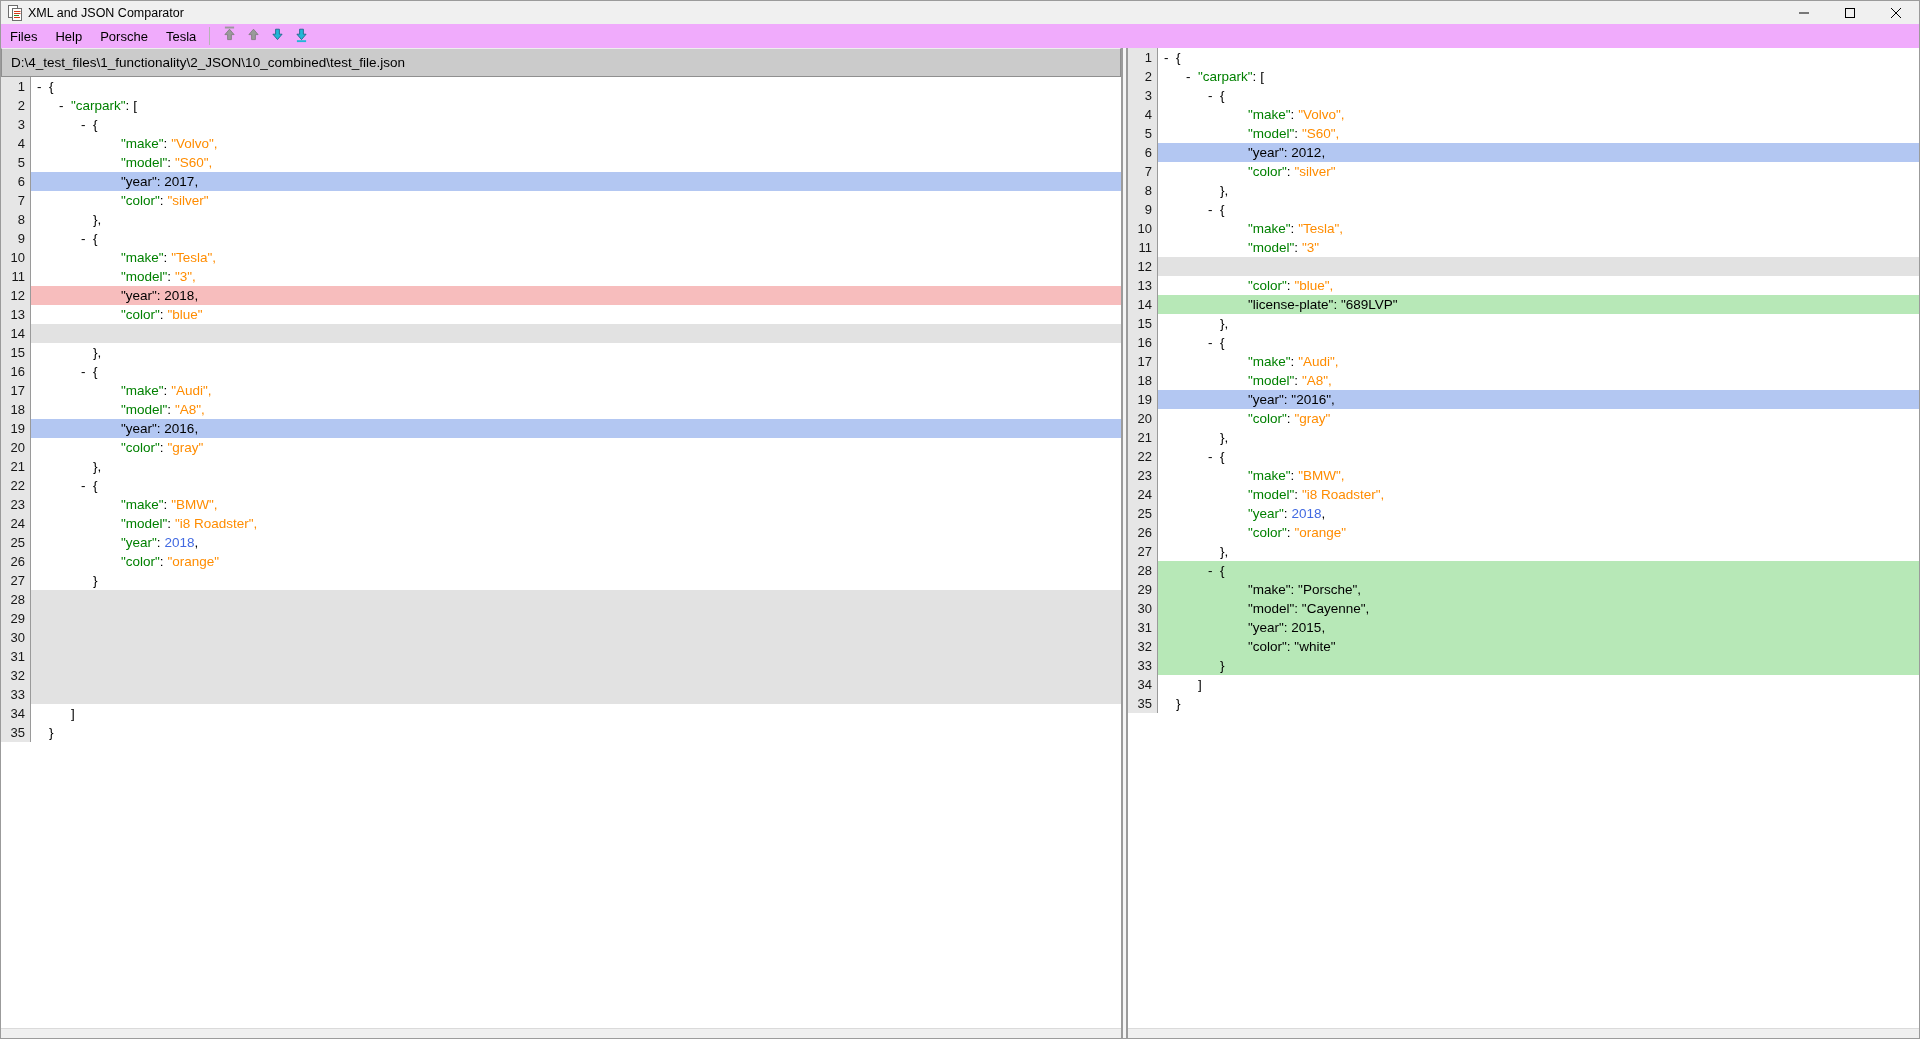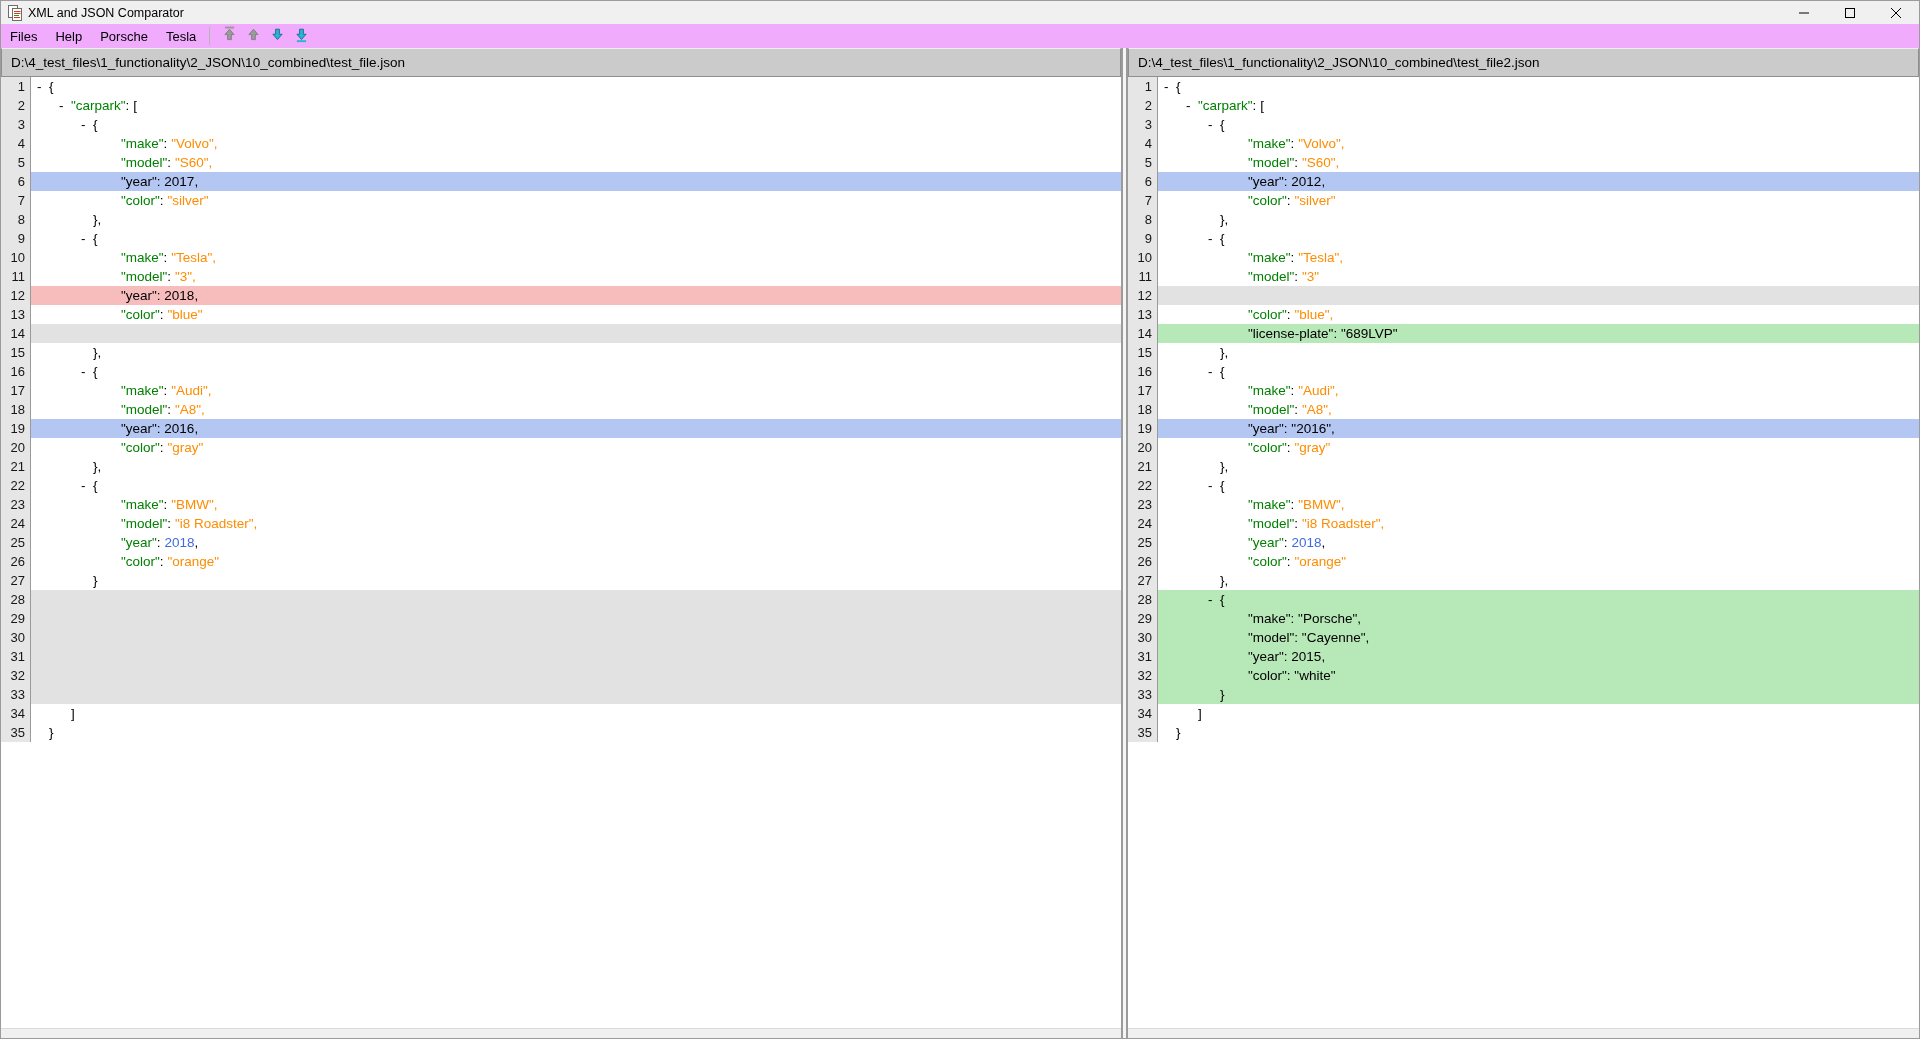--- a/index.html
+++ b/index.html
@@ -275,21 +275,20 @@
             <span class="gutter">35</span>
             <span class="code"><span style="padding-left: 18px; display: inline-block;"><span class="c-p">}</span></span></span>
           </div>
         </div>
       <div class="hscroll"></div>
     </div>
 
     <div class="divider"></div>
 
     <div class="pane right">
-      <div class="pane-header">D:\4_test_files\1_functionality\2_JSON\10_combined\test_file2.json</div>
       <div class="pane-body" id="right-body">
           <div class="row">
             <span class="gutter">1</span>
             <span class="code"><span class="dash" style="left: 6px;">-</span><span style="padding-left: 18px; display: inline-block;"><span class="c-p">{</span></span></span>
           </div>
           <div class="row">
             <span class="gutter">2</span>
             <span class="code"><span class="dash" style="left: 28px;">-</span><span style="padding-left: 40px; display: inline-block;"><span class="c-k">"carpark"</span><span class="c-p">: </span><span class="c-p">[</span></span></span>
           </div>
           <div class="row">

